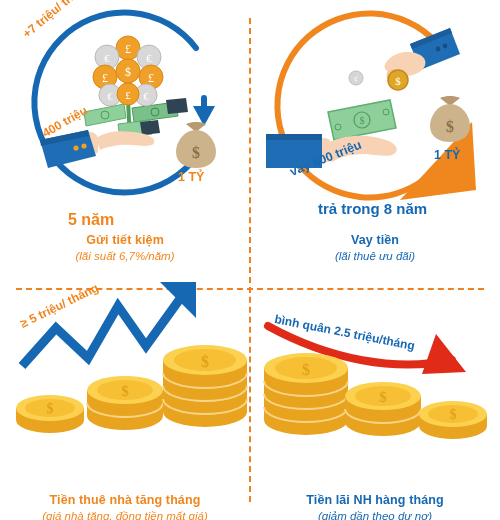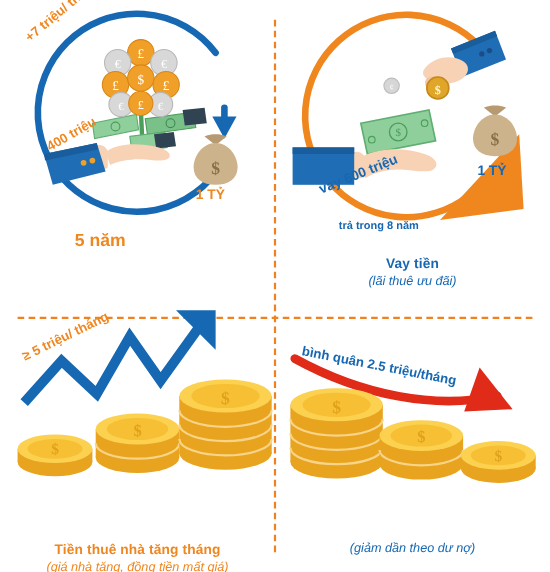--- a/index.html
+++ b/index.html
@@ -148,20 +148,24 @@
           <text x="196" y="158" font-size="16" text-anchor="middle" fill="#8a6f4a" font-family="'Liberation Serif',serif" font-weight="bold">$</text>
         </g>
       </svg>
     </div>
 
     <div class="lbl c-orange" style="left:20px;top:30px;font-size:12px;transform:rotate(-40deg);transform-origin:left top;">+7 triệu/ tháng</div>
     <div class="lbl c-orange" style="left:40px;top:128px;font-size:12px;transform:rotate(-30deg);transform-origin:left top;">400 triệu</div>
     <div class="lbl c-orange" style="left:68px;top:211px;font-size:16px;">5 năm</div>
     <div class="lbl c-orange" style="left:178px;top:170px;font-size:12.5px;">1 TỶ</div>
 
+    <div class="caption">
+      <span class="title c-orange">Gửi tiết kiệm</span>
+      <span class="sub c-orange">(lãi suất 6,7%/năm)</span>
+    </div>
   </div>
 
   <div class="quadrant" id="q-loan">
     <div class="scene">
       <svg width="250" height="224" viewBox="0 0 250 224">
 
         <g>
           <path d="M186,42 A92,92 0 1 0 176,178" fill="none" stroke="#f0861e" stroke-width="6" stroke-linecap="round"></path>
           <polygon points="150,200 222,122 226,190 Z" fill="#f0861e"></polygon>
         </g>
@@ -196,21 +200,21 @@
 
         <g>
           <path d="M200,96 C194,96 190,98 190,98 L200,106 L210,98 C210,98 206,96 200,96 Z" fill="#b89a72"></path>
           <path d="M200,104 C212,104 220,116 220,126 C220,136 212,142 200,142 C188,142 180,136 180,126 C180,116 188,104 200,104 Z" fill="#cdb38b"></path>
           <text x="200" y="132" font-size="16" text-anchor="middle" fill="#8a6f4a" font-family="'Liberation Serif',serif" font-weight="bold">$</text>
         </g>
       </svg>
     </div>
 
     <div class="lbl c-blue" style="left:38px;top:166px;font-size:12.5px;transform:rotate(-22deg);transform-origin:left top;">vay 600 triệu</div>
-    <div class="lbl c-blue" style="left:58px;top:200px;font-size:10px;">trả trong 8 năm</div>
+    <div class="lbl c-blue" style="left:68px;top:200px;font-size:15px;">trả trong 8 năm</div>
     <div class="lbl c-blue" style="left:184px;top:148px;font-size:12.5px;">1 TỶ</div>
 
     <div class="caption">
       <span class="title c-blue">Vay tiền</span>
       <span class="sub c-blue">(lãi thuê ưu đãi)</span>
     </div>
   </div>
 
   <div class="quadrant" id="q-rent">
     <div class="scene">
@@ -288,17 +292,18 @@
           <ellipse cx="203" cy="154" rx="34" ry="13" fill="#fbd14f"></ellipse>
           <ellipse cx="203" cy="154" rx="25" ry="9" fill="#f7bf33"></ellipse>
           <text x="203" y="159" font-size="14" text-anchor="middle" fill="#e0a21c" font-family="'Liberation Serif',serif" font-weight="bold">$</text>
         </g>
       </svg>
     </div>
 
     <div class="lbl c-blue" style="left:26px;top:52px;font-size:12px;transform:rotate(11deg);transform-origin:left top;">bình quân 2.5 triệu/tháng</div>
 
     <div class="caption">
+      <span class="title c-blue">Tiền lãi NH hàng tháng</span>
       <span class="sub c-blue">(giảm dần theo dư nợ)</span>
     </div>
   </div>
 
 </div>
 
 </body></html>

